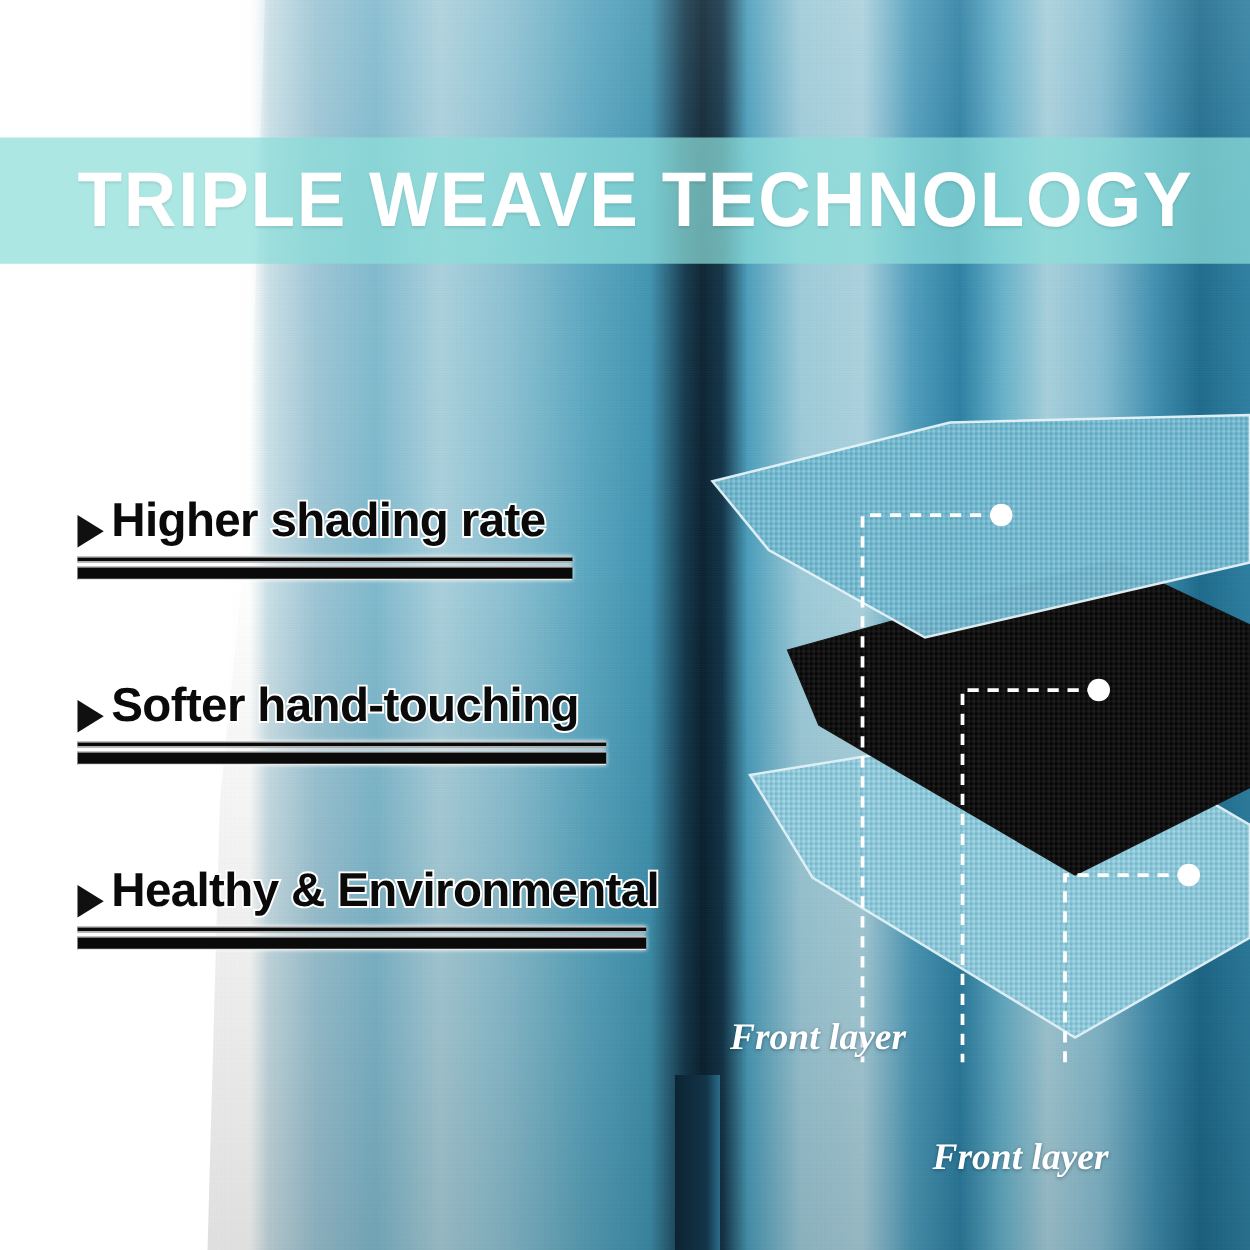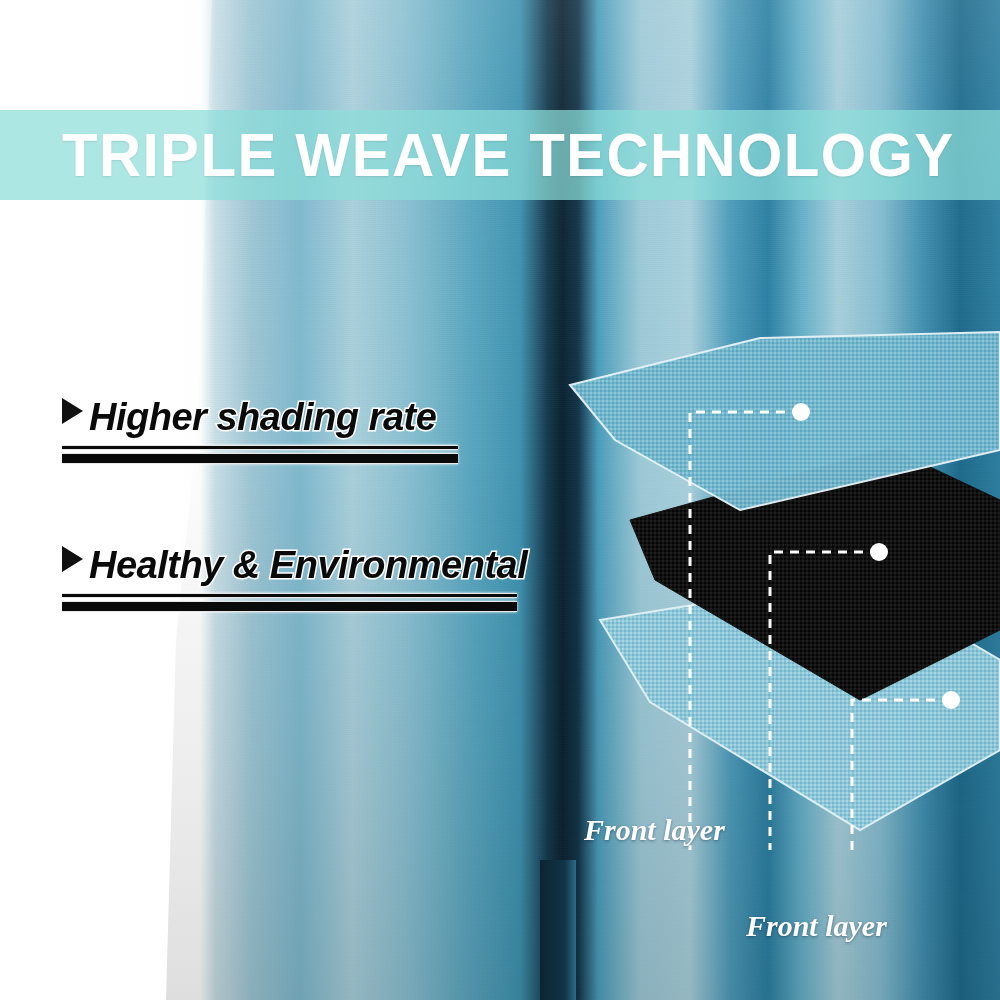--- a/index.html
+++ b/index.html
@@ -84,21 +84,21 @@
       repeating-linear-gradient(90deg, rgba(255,255,255,0.04) 0 1px, rgba(0,0,0,0.04) 1px 2px);
     pointer-events: none;
   }
 
   
   .title-band {
     position: absolute;
     left: 0;
     top: 110px;
     width: 1000px;
-    height: 90px;
+    height: 101px;
     background: rgba(140, 222, 217, 0.72);
     display: flex;
     align-items: center;
   }
   .title-text {
     margin-left: 62px;
     color: #ffffff;
     font-family: "Liberation Sans Narrow", "Liberation Sans", sans-serif;
     font-size: 62px;
     font-weight: bold;
@@ -115,23 +115,22 @@
     position: absolute;
     left: 62px;
     top: 398px;
     width: 520px;
   }
   .feature {
     margin-bottom: 82px;
   }
   .feature-row {
     display: flex;
-    align-items: flex-start;
+    align-items: flex-end;
     white-space: nowrap;
-    font-style: italic;
   }
   .bullet {
     width: 0;
     height: 0;
     border-left: 21px solid #101010;
     border-top: 13px solid transparent;
     border-bottom: 13px solid transparent;
     margin-right: 6px;
     flex: 0 0 auto;
     filter: drop-shadow(0 0 2px rgba(255,255,255,0.95));
@@ -228,20 +227,30 @@
       <div class="feature-row">
         <span class="bullet"></span>
         <span class="feature-text">Higher shading rate</span>
       </div>
       <div class="rules w1">
         <div class="rule-thin"></div>
         <div class="rule-thick"></div>
       </div>
     </div>
 
+    <div class="feature">
+      <div class="feature-row">
+        <span class="bullet"></span>
+        <span class="feature-text">Softer hand-touching</span>
+      </div>
+      <div class="rules w2">
+        <div class="rule-thin"></div>
+        <div class="rule-thick"></div>
+      </div>
+    </div>
 
     <div class="feature">
       <div class="feature-row">
         <span class="bullet"></span>
         <span class="feature-text">Healthy &amp; Environmental</span>
       </div>
       <div class="rules w3">
         <div class="rule-thin"></div>
         <div class="rule-thick"></div>
       </div>

